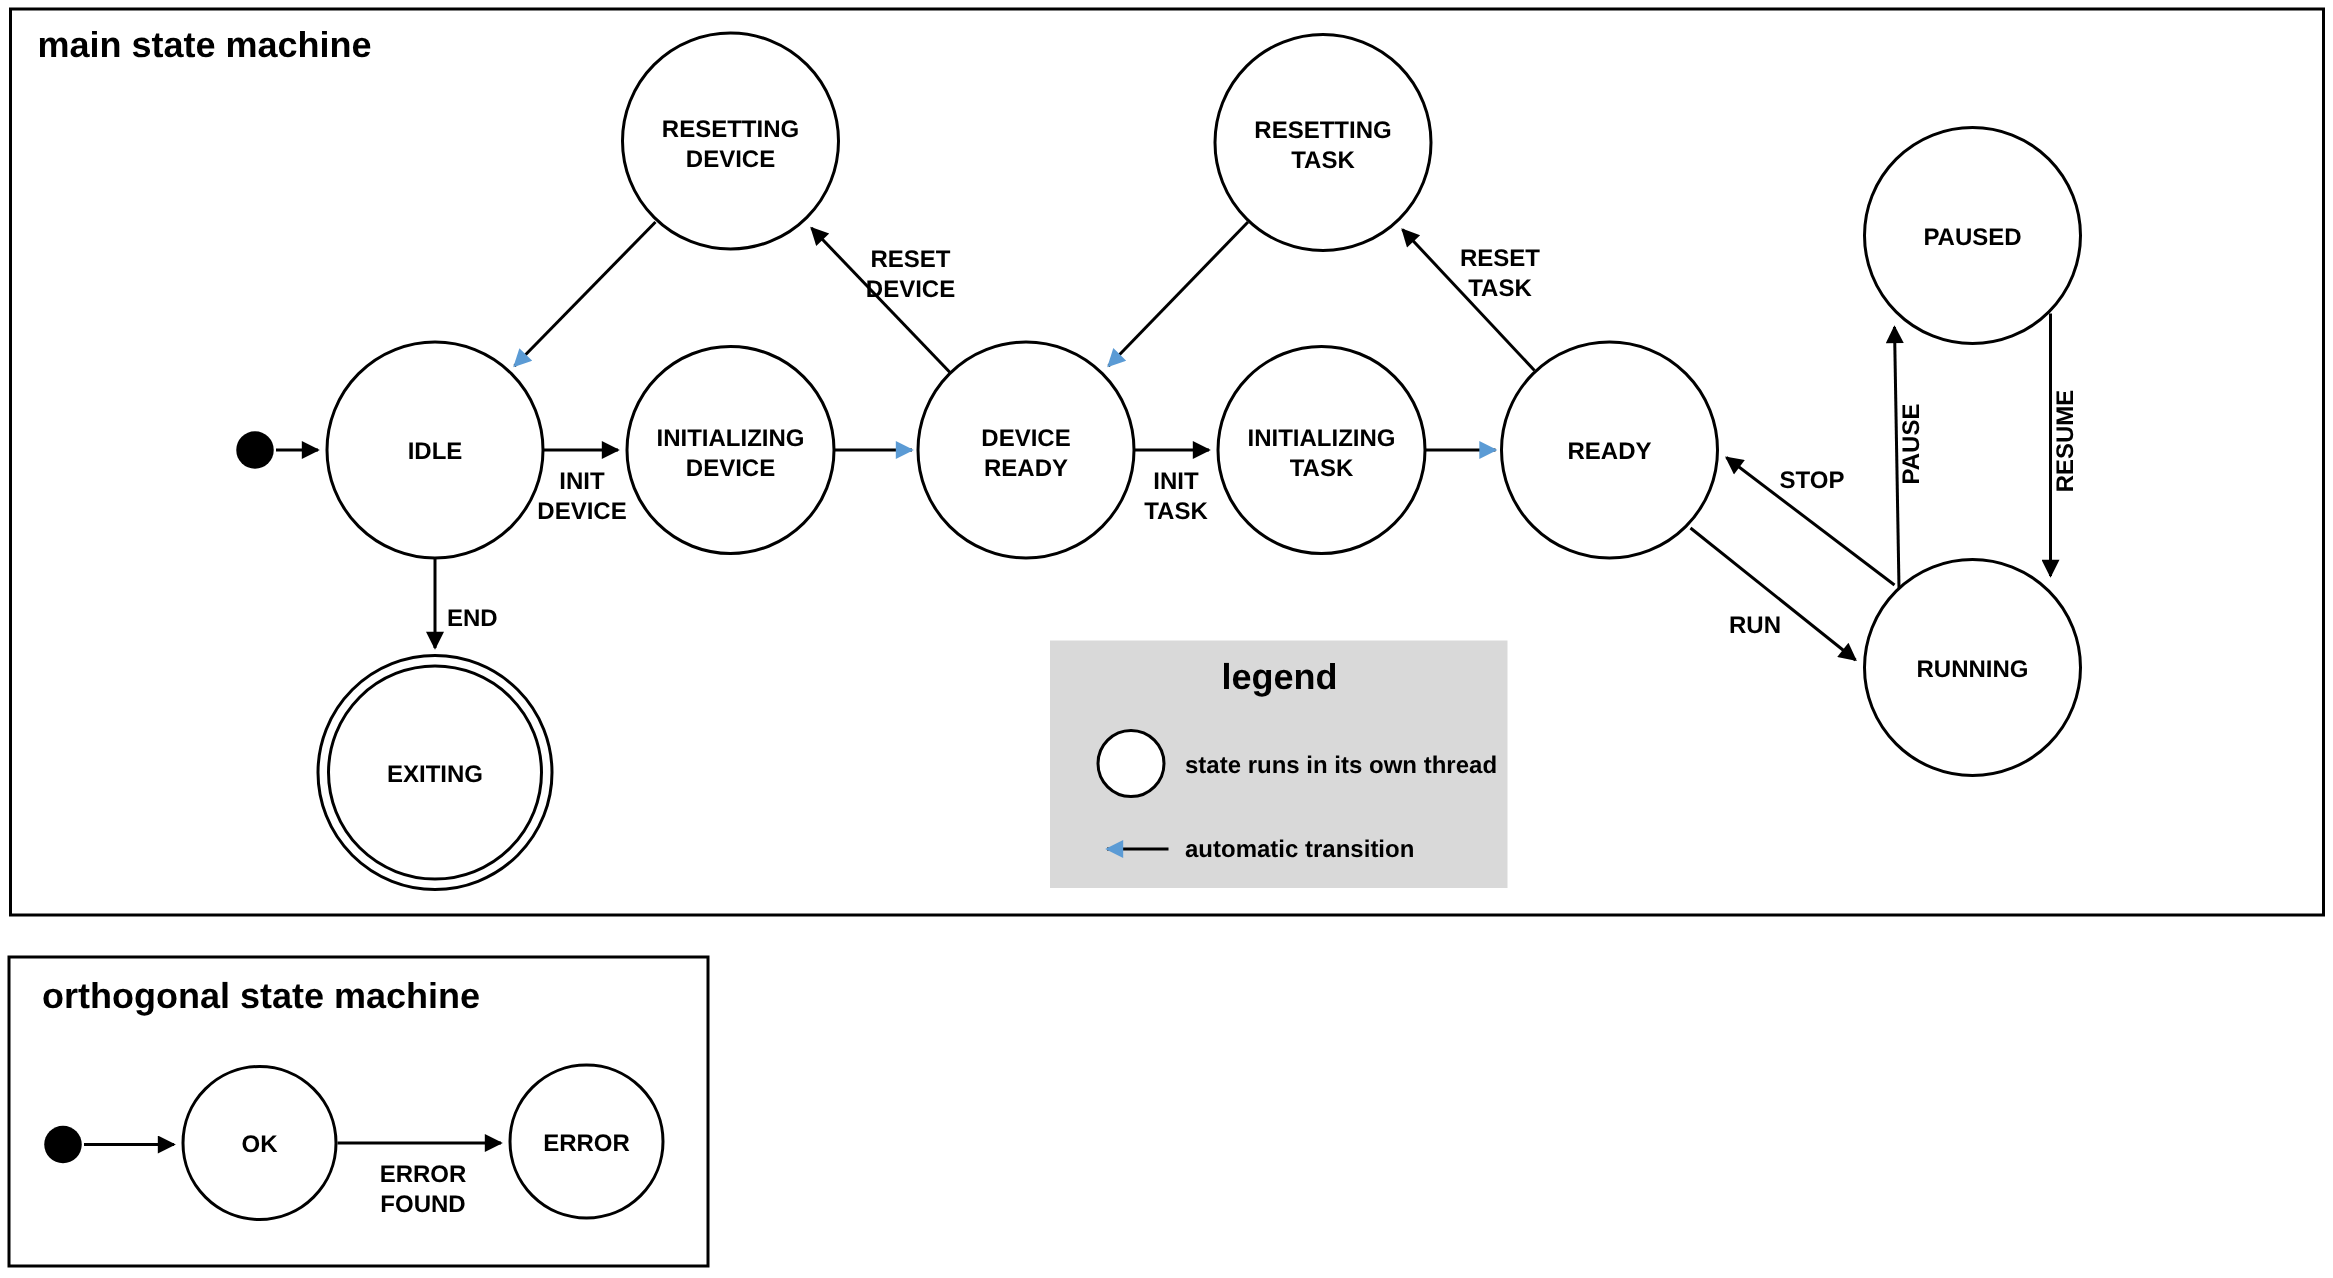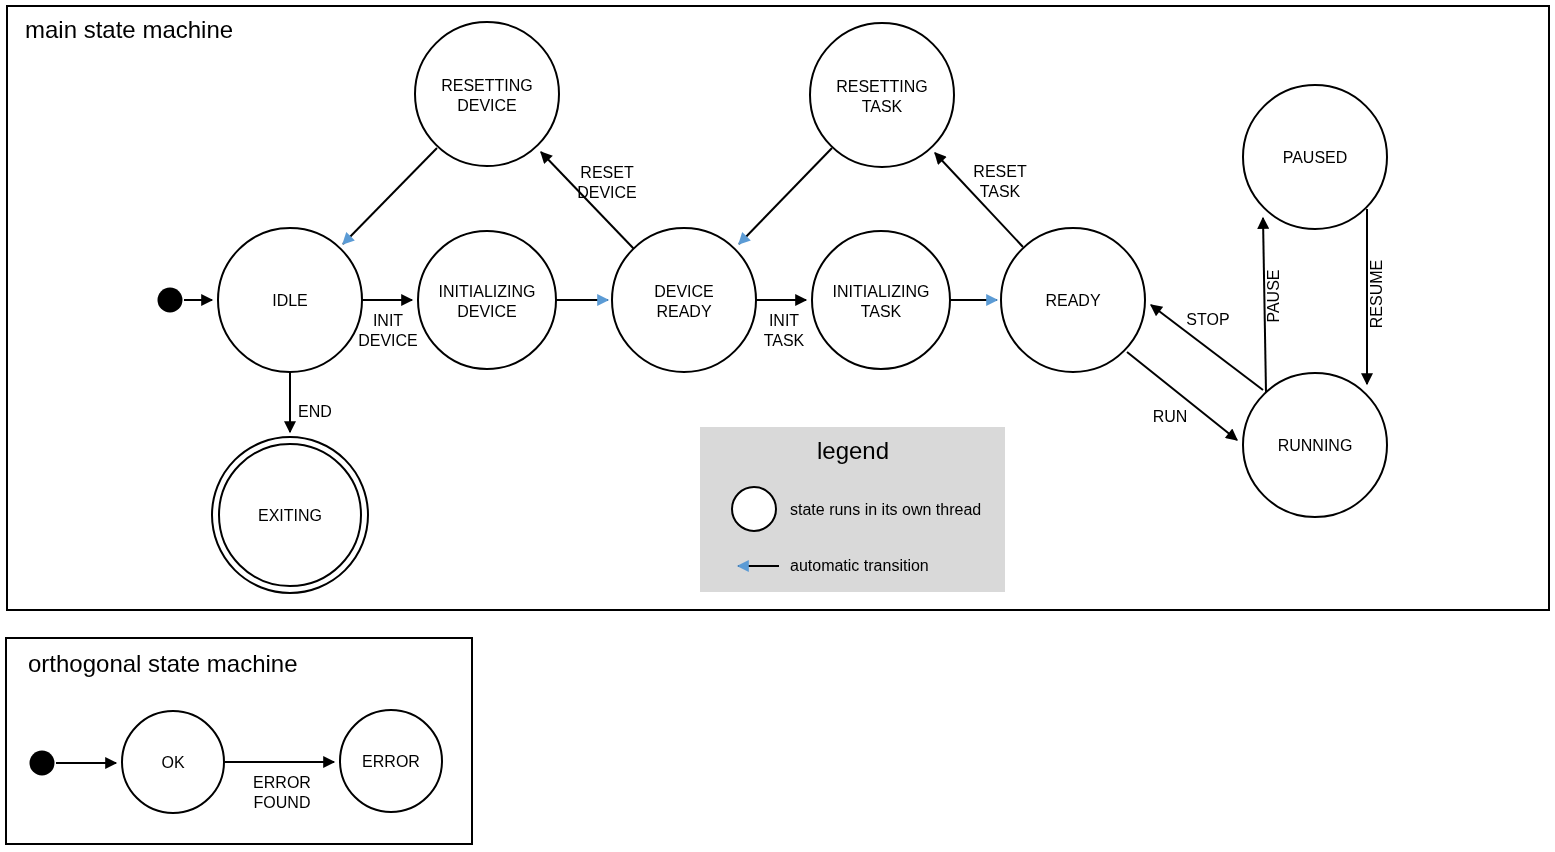--- a/index.html
+++ b/index.html
@@ -1,16 +1,16 @@
 <!DOCTYPE html>
 <html><head>
 <meta charset="utf-8">
 <style>
   html, body { margin: 0; padding: 0; background: #ffffff; }
-  .stage { width: 1555px; height: 852px; position: relative; }
+  .stage { width: 1555px; height: 852px; position: relative; font-weight: bold; }
   svg { display: block; font-family: "Liberation Sans", sans-serif; }
   .panel  { fill: none; stroke: #000; stroke-width: 2; }
   .title  { font-size: 24px; fill: #000; }
   .lbl    { font-size: 16px; fill: #000; }
   .mid    { text-anchor: middle; }
   .edge   { stroke: #000; stroke-width: 2; fill: none; }
   .circ   { stroke: #000; stroke-width: 2; fill: #fff; }
   .dot    { fill: #000; stroke: none; }
 </style>
 </head>

